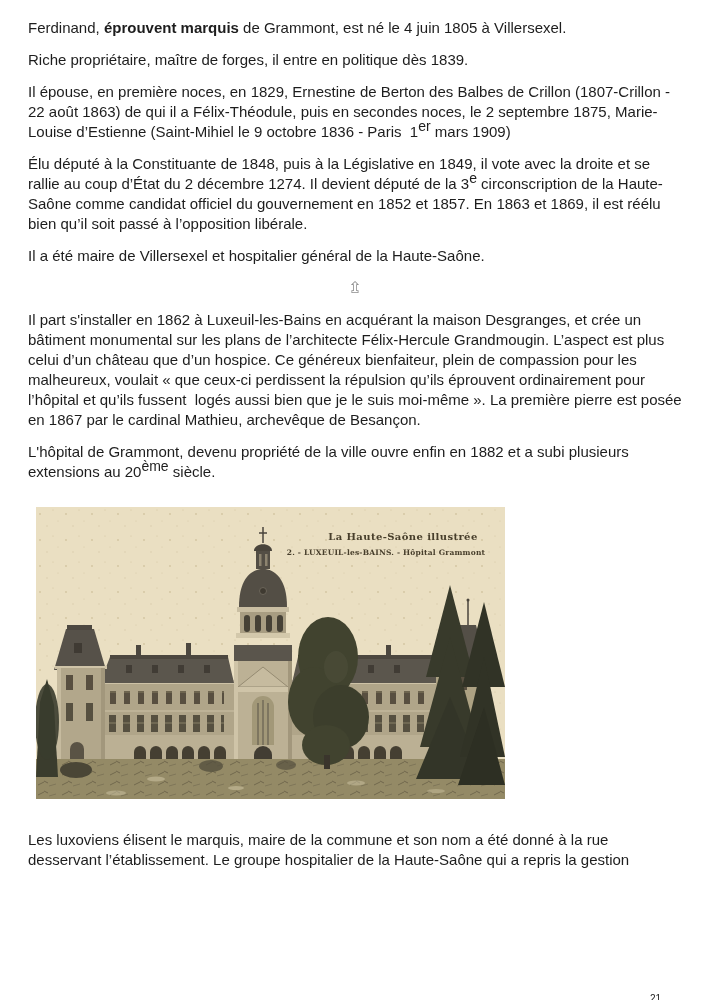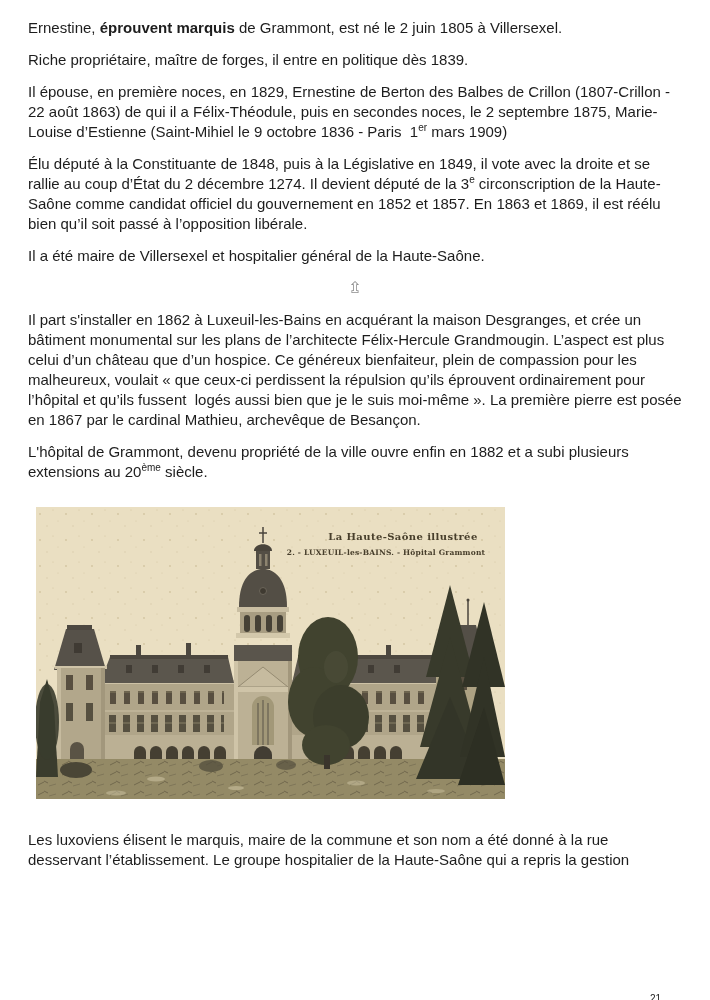--- a/index.html
+++ b/index.html
@@ -3,35 +3,35 @@
 <meta charset="utf-8">
 <style>
   html,body{margin:0;padding:0;background:#ffffff;}
   .page{
     position:relative;width:710px;height:1000px;overflow:hidden;background:#ffffff;
     font-family:"Liberation Sans","DejaVu Sans",sans-serif;color:#1d1d1d;
   }
   .content{padding:18px 28px 0;}
   p.para{margin:0 0 12px;font-size:15px;line-height:20px;white-space:pre-wrap;}
   p.para b{font-weight:bold;}
-  sup{font-size:10px;line-height:0;vertical-align:super;text-align:right;}
+  sup{font-size:14px;line-height:0;vertical-align:super;text-align:right;}
   .arrow-line{margin:0 0 12px;text-align:center;line-height:20px;font-size:15px;}
   .arrow-icon{font-family:"DejaVu Sans",sans-serif;font-size:16px;color:#8f8f8f;cursor:pointer;}
   figure.postcard{margin:17px 0 23px;padding:8px;width:469px;height:292px;}
   .pc-cap1{font:bold 10px "DejaVu Serif",serif;fill:#473e2b;letter-spacing:.4px;}
   .pc-cap2{font:bold 7.5px "DejaVu Serif",serif;fill:#473e2b;letter-spacing:.2px;}
   .bottom-fragment{position:absolute;left:650px;top:993px;font-size:10px;line-height:12px;color:#1d1d1d;}
 </style>
 </head>
 <body>
 
 <div class="page">
   <div class="content">
 
-    <p class="para"><span>Ernestine, </span><b>éprouvent marquis</b><span> de Grammont, est né le 2 juin 1805 à Villersexel.</span></p>
+    <p class="para"><span>Ferdinand, </span><b>éprouvent marquis</b><span> de Grammont, est né le 4 juin 1805 à Villersexel.</span></p>
 
     <p class="para">Riche propriétaire, maître de forges, il entre en politique dès 1839.</p>
 
     <p class="para"><span>Il épouse, en première noces, en 1829, Ernestine de Berton des Balbes de Crillon (1807-Crillon - 22 août 1863) de qui il a Félix-Théodule, puis en secondes noces, le 2 septembre 1875, Marie-Louise d’Estienne (Saint-Mihiel le 9 octobre 1836 - Paris  1</span><sup>er</sup><span> mars 1909)</span></p>
 
 
     <p class="para"><span>Élu député à la Constituante de 1848, puis à la Législative en 1849, il vote avec la droite et se rallie au coup d’État du 2 décembre 1274. Il devient député de la 3</span><sup>e</sup><span> circonscription de la Haute-Saône comme candidat officiel du gouvernement en 1852 et 1857. En 1863 et 1869, il est réélu bien qu’il soit passé à l’opposition libérale.</span></p>
 
     <p class="para">Il a été maire de Villersexel et hospitalier général de la Haute-Saône.</p>
 

